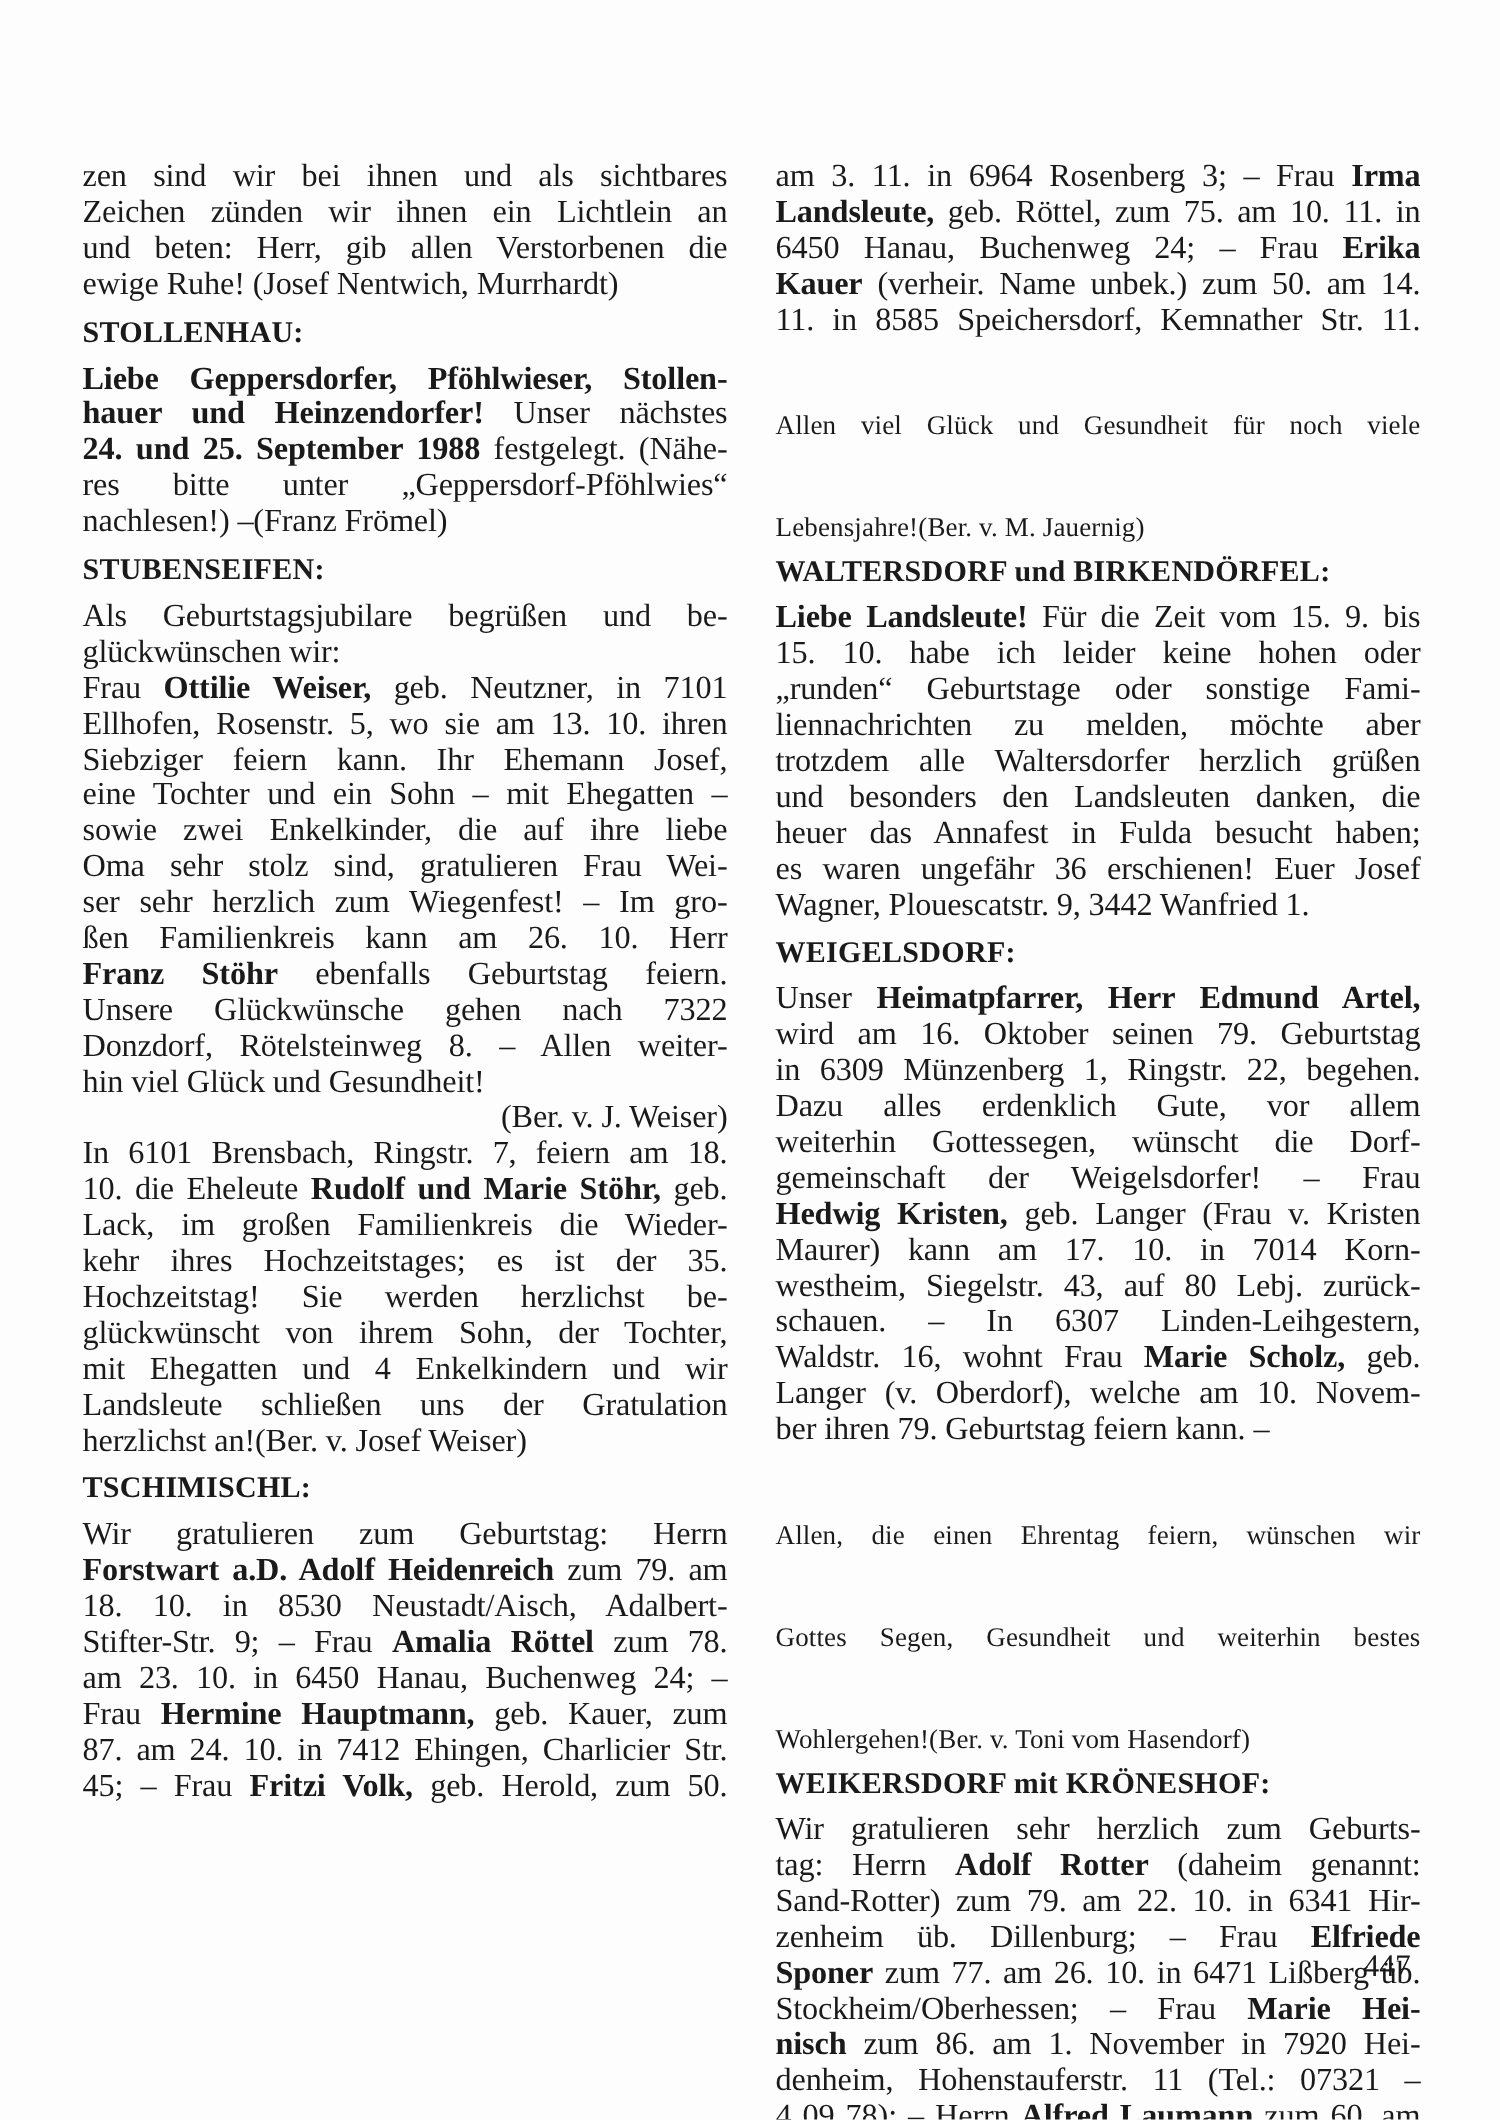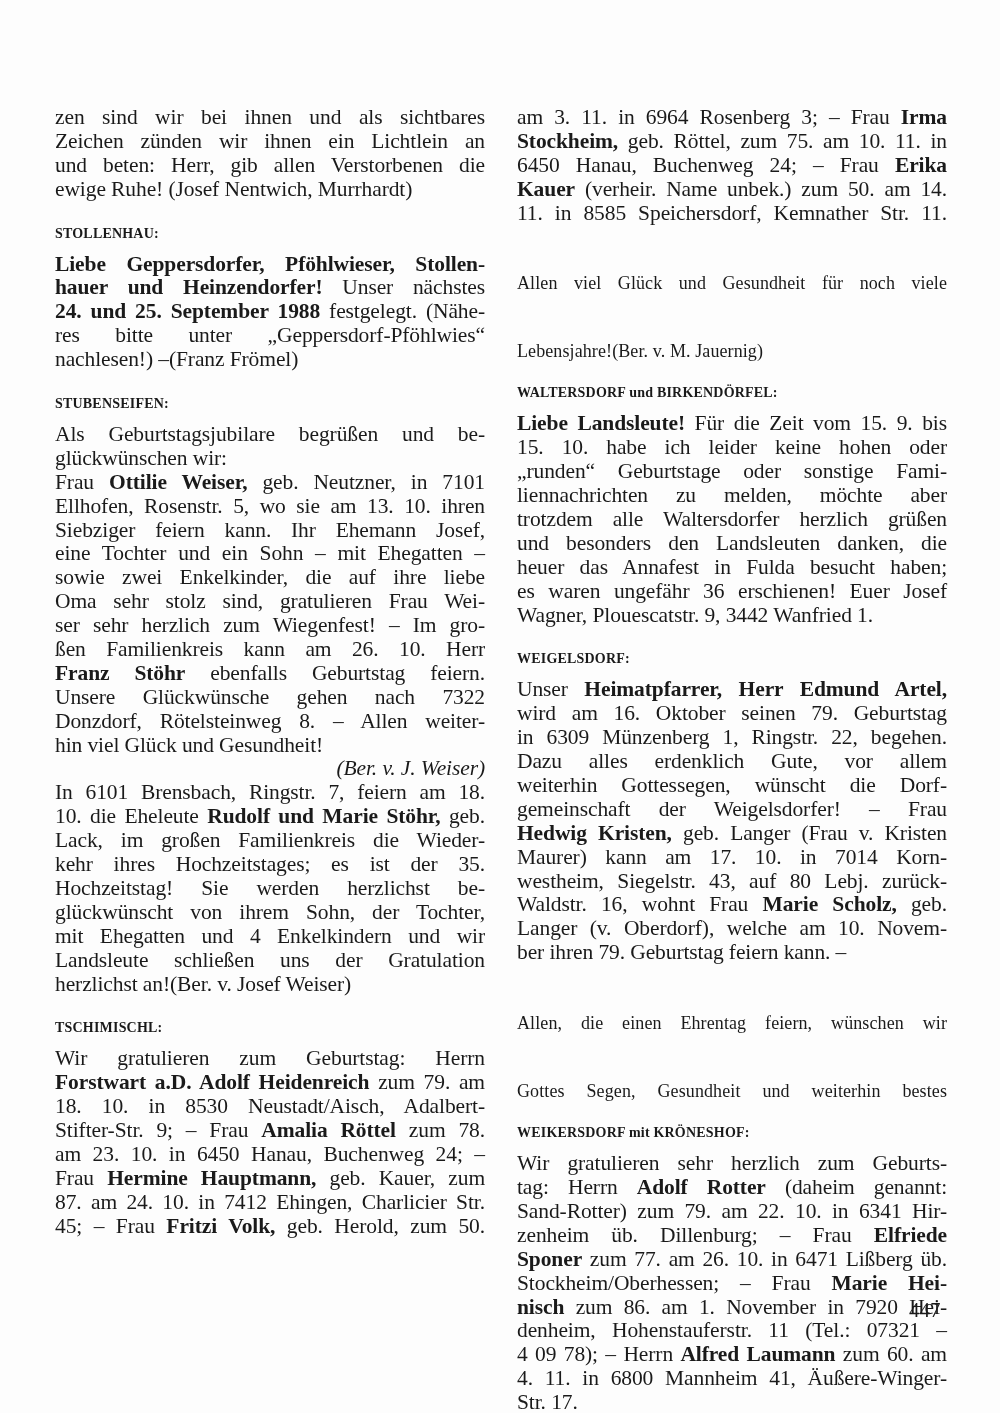--- a/index.html
+++ b/index.html
@@ -22,28 +22,28 @@
       font-size: 21.5px;
       line-height: 23.9px;
       height: 23.9px;
       white-space: nowrap;
       text-align: justify;
       text-align-last: justify;
       letter-spacing: -0.1px;
     }
     .line.last { text-align-last: left; }
     .line.small { font-size: 18px; line-height: 20px; height: 20px; letter-spacing: 0.1px; margin-top: 48px; }
-    .line.right { text-align-last: right; font-style: italic; }
+    .line.right { text-align-last: right; }
     .line.split { display: flex; text-align-last: auto; }
     .heading {
       font-weight: bold;
-      font-size: 14px;
+      font-size: 20px;
       line-height: 24px;
       height: 24px;
-      margin-top: 20px;
+      margin-top: 8px;
       margin-bottom: 7px;
       letter-spacing: 0.2px;
       white-space: nowrap;
     }
     b { font-weight: bold; }
     .page-number {
       position: absolute;
       left: 909px; top: 1298px;
       font-size: 21px;
     }
@@ -113,21 +113,21 @@
     <div class="line"><span>Frau </span><b>Hermine Hauptmann,</b><span> geb. Kauer, zum</span></div>
     <div class="line">87. am 24. 10. in 7412 Ehingen, Charlicier Str.</div>
     <div class="line"><span>45; – Frau </span><b>Fritzi Volk,</b><span> geb. Herold, zum 50.</span></div>
   </div>
 </div>
 
 <div class="col col-right">
 
   <div>
     <div class="line"><span>am 3. 11. in 6964 Rosenberg 3; – Frau </span><b>Irma</b></div>
-    <div class="line"><b>Stockheim,</b><span> geb. Röttel, zum 75. am 10. 11. in</span></div>
+    <div class="line"><b>Landsleute,</b><span> geb. Röttel, zum 75. am 10. 11. in</span></div>
     <div class="line"><span>6450 Hanau, Buchenweg 24; – Frau </span><b>Erika</b></div>
     <div class="line"><b>Kauer</b><span> (verheir. Name unbek.) zum 50. am 14.</span></div>
     <div class="line">11. in 8585 Speichersdorf, Kemnather Str. 11.</div>
     <div class="line small">Allen viel Glück und Gesundheit für noch viele</div>
     <div class="line small split">
         <span>Lebensjahre!</span>
         <span>(Ber. v. M. Jauernig)</span>
       </div>
   </div>
 
@@ -148,25 +148,30 @@
     <div class="heading">WEIGELSDORF:</div>
     <div class="line"><span>Unser </span><b>Heimatpfarrer, Herr Edmund Artel,</b></div>
     <div class="line">wird am 16. Oktober seinen 79. Geburtstag</div>
     <div class="line">in 6309 Münzenberg 1, Ringstr. 22, begehen.</div>
     <div class="line">Dazu alles erdenklich Gute, vor allem</div>
     <div class="line">weiterhin Gottessegen, wünscht die Dorf-</div>
     <div class="line">gemeinschaft der Weigelsdorfer! – Frau</div>
     <div class="line"><b>Hedwig Kristen,</b><span> geb. Langer (Frau v. Kristen</span></div>
     <div class="line">Maurer) kann am 17. 10. in 7014 Korn-</div>
     <div class="line">westheim, Siegelstr. 43, auf 80 Lebj. zurück-</div>
+    <div class="line">schauen. – In 6307 Linden-Leihgestern,</div>
     <div class="line"><span>Waldstr. 16, wohnt Frau </span><b>Marie Scholz,</b><span> geb.</span></div>
     <div class="line">Langer (v. Oberdorf), welche am 10. Novem-</div>
     <div class="line last">ber ihren 79. Geburtstag feiern kann. –</div>
     <div class="line small">Allen, die einen Ehrentag feiern, wünschen wir</div>
     <div class="line small">Gottes Segen, Gesundheit und weiterhin bestes</div>
+    <div class="line small split">
+        <span>Wohlergehen!</span>
+        <span>(Ber. v. Toni vom Hasendorf)</span>
+      </div>
   </div>
 
   <div>
     <div class="heading">WEIKERSDORF mit KRÖNESHOF:</div>
     <div class="line">Wir gratulieren sehr herzlich zum Geburts-</div>
     <div class="line"><span>tag: Herrn </span><b>Adolf Rotter</b><span> (daheim genannt:</span></div>
     <div class="line">Sand-Rotter) zum 79. am 22. 10. in 6341 Hir-</div>
     <div class="line"><span>zenheim üb. Dillenburg; – Frau </span><b>Elfriede</b></div>
     <div class="line"><b>Sponer</b><span> zum 77. am 26. 10. in 6471 Lißberg üb.</span></div>
     <div class="line"><span>Stockheim/Oberhessen; – Frau </span><b>Marie Hei-</b></div>

